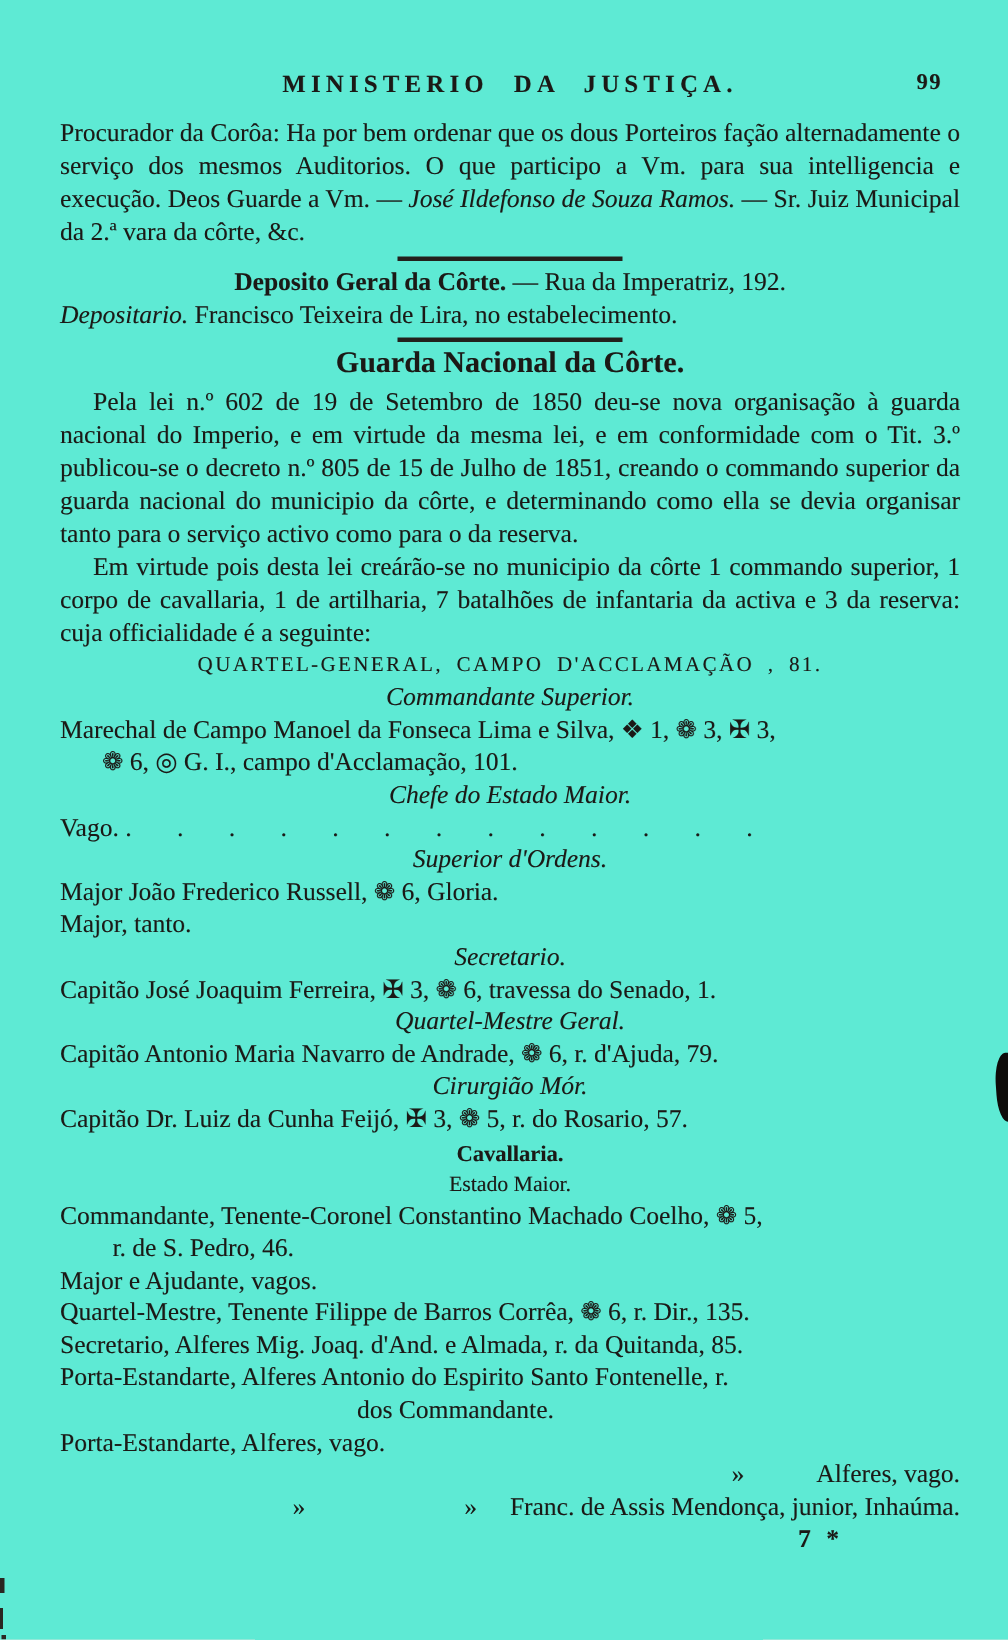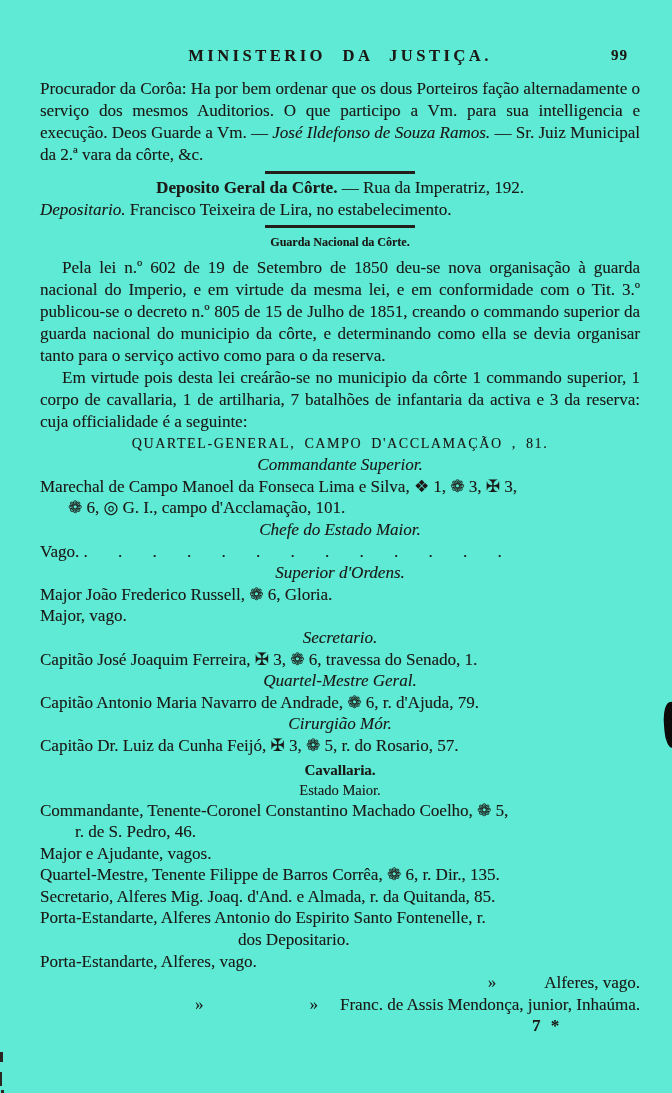--- a/index.html
+++ b/index.html
@@ -28,21 +28,21 @@
   .intro{ margin-top:8px; }
   .it{ font-style:italic; }
   .bold{ font-weight:bold; }
   
   .rule{
     width:150px;height:2.5px;background:#23201c;border:0;
     margin:5px auto 3px auto;
   }
   
   .c-head{ text-align:center;line-height:22px; }
-  .c-head.bold-head{ font-weight:bold;font-size:12px; }
+  .c-head.bold-head{ font-weight:bold;font-size:20px; }
   .caps-line{
     text-align:center;line-height:21.6px;font-size:14px;letter-spacing:1.6px;word-spacing:4px;
   }
   .it-head{ text-align:center;font-style:italic;line-height:21.6px; }
   .sub-head{ text-align:center;line-height:20px;font-size:14.5px;font-weight:bold; }
   
   .line{ line-height:21.6px; }
   .cont-1{ margin-left:28px; }   
   .cont-2{ margin-left:35px; }   
   .cont-3{ margin-left:198px; }  
@@ -94,41 +94,41 @@
 
     <div class="it-head">Commandante Superior.</div>
     <div class="line">Marechal de Campo Manoel da Fonseca Lima e Silva, ❖ 1, ❁ 3, ✠ 3,</div>
     <div class="line cont-1">❁ 6, ◎ G. I., campo d'Acclamação, 101.</div>
 
     <div class="it-head">Chefe do Estado Maior.</div>
     <div class="line"><span>Vago.</span> <span class="dots">. . . . . . . . . . . . .</span></div>
 
     <div class="it-head">Superior d'Ordens.</div>
     <div class="line">Major João Frederico Russell, ❁ 6, Gloria.</div>
-    <div class="line">Major, vago.</div>
+    <div class="line">Major, tanto.</div>
 
     <div class="it-head">Secretario.</div>
     <div class="line">Capitão José Joaquim Ferreira, ✠ 3, ❁ 6, travessa do Senado, 1.</div>
 
     <div class="it-head">Quartel-Mestre Geral.</div>
     <div class="line">Capitão Antonio Maria Navarro de Andrade, ❁ 6, r. d'Ajuda, 79.</div>
 
     <div class="it-head">Cirurgião Mór.</div>
     <div class="line">Capitão Dr. Luiz da Cunha Feijó, ✠ 3, ❁ 5, r. do Rosario, 57.</div>
 
     <div class="sub-head" style="margin-top:3px;font-size:15px;">Cavallaria.</div>
     <div class="sub-head" style="font-weight:normal;">Estado Maior.</div>
 
     <div class="line">Commandante, Tenente-Coronel Constantino Machado Coelho, ❁ 5,</div>
     <div class="line cont-2">r. de S. Pedro, 46.</div>
     <div class="line">Major e Ajudante, vagos.</div>
     <div class="line">Quartel-Mestre, Tenente Filippe de Barros Corrêa, ❁ 6, r. Dir., 135.</div>
     <div class="line">Secretario, Alferes Mig. Joaq. d'And. e Almada, r. da Quitanda, 85.</div>
     <div class="line">Porta-Estandarte, Alferes Antonio do Espirito Santo Fontenelle, r.</div>
-    <div class="line cont-3">dos Depositario.</div>
+    <div class="line cont-3">dos Commandante.</div>
     <div class="line">Porta-Estandarte, Alferes, vago.</div>
 
     <div class="line ditto-row"><span class="ditto-1">»</span><span class="ditto-text-1">Alferes, vago.</span></div>
     <div class="line ditto-row"><span class="ditto-2a">»</span><span class="ditto-2b">»</span><span class="ditto-text-2">Franc. de Assis Mendonça, junior, Inhaúma.</span></div>
 
     <div class="sig-mark">7 *</div>
 
   </div>
 
   <div class="ink-blot"></div>

